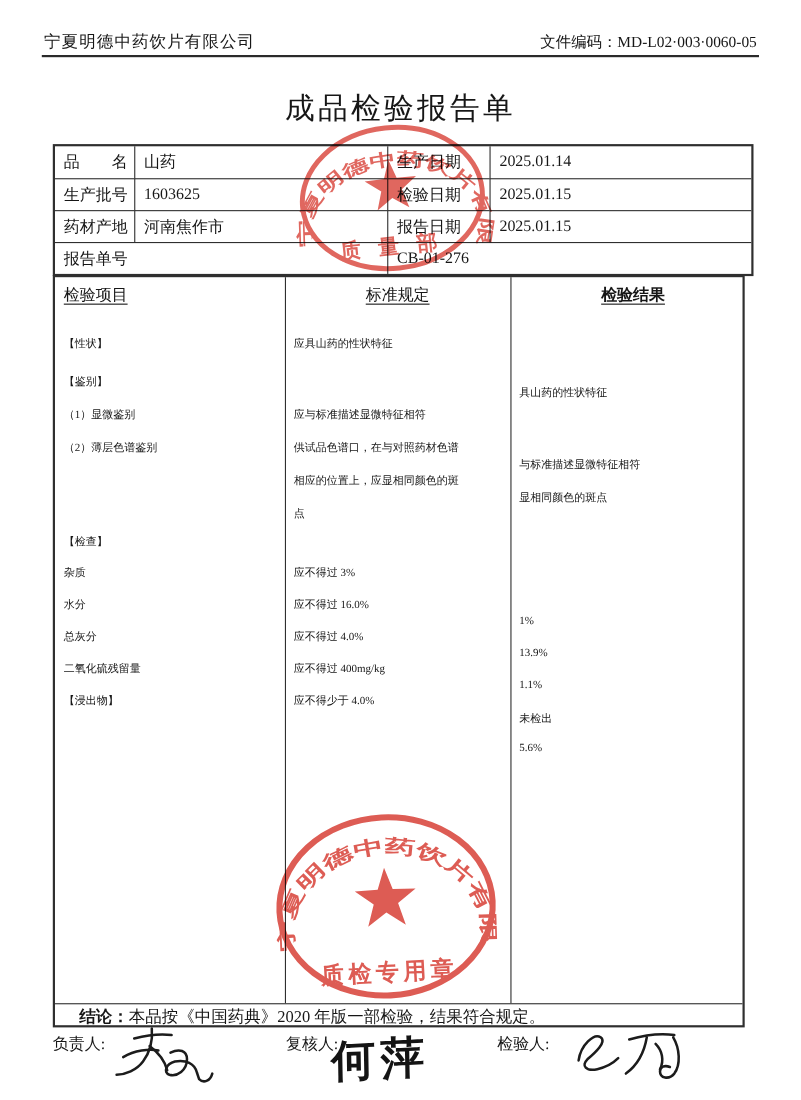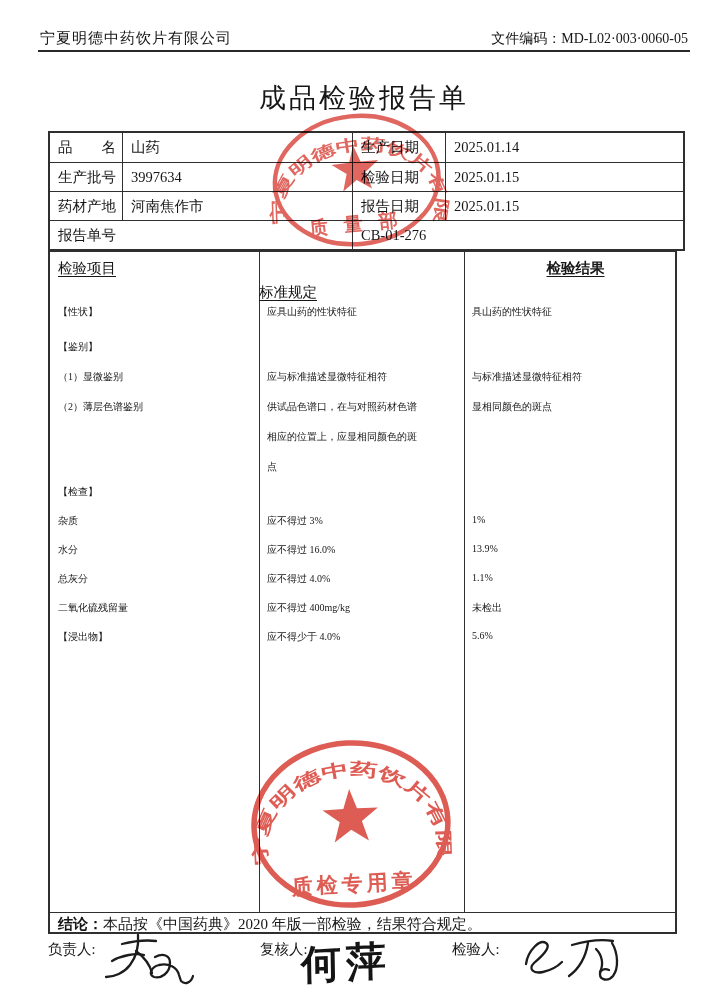--- a/index.html
+++ b/index.html
@@ -22,27 +22,27 @@
   .span2a { grid-column:1 / 3; }
   .span2b { grid-column:3 / 5; }
 
   
   .insp { position:absolute; left:48px; top:250px; width:629px; height:684px; border:2px solid #2f2f2f; }
   .insp .v1 { position:absolute; left:209px; top:0; height:660px; border-left:1.5px solid #2f2f2f; }
   .insp .v2 { position:absolute; left:414px; top:0; height:660px; border-left:1.5px solid #2f2f2f; }
   .insp .hdiv { position:absolute; left:0; right:0; top:660px; border-top:1.5px solid #2f2f2f; }
   .insp .colhead { position:absolute; top:7px; font-size:14.5px; text-decoration:underline; text-underline-offset:3px; }
   .insp .h1 { left:8px; }
-  .insp .h2 { left:209px; width:205px; text-align:left;margin-top:24px; }
+  .insp .h2 { left:209px; width:205px; text-align:center; }
   .insp .h3 { left:414px; width:223px; text-align:center;font-weight:bold; }
   .line { position:absolute; font-size:10px; white-space:nowrap;text-align:center; }
   .c1 { left:8px; }
   .c2 { left:217px; }
-  .c3 { left:422px; }
-  .concl { position:absolute; left:0; right:0; top:660px; height:24px; display:flex; align-items:center; padding-left:8px; font-size:15px; white-space:nowrap; }
+  .c3 { left:422px;margin-top:45px; }
+  .concl { position:absolute; left:0; right:0; top:660px; height:24px; display:flex; align-items:center; padding-left:22px; font-size:15px; white-space:nowrap; }
   .concl .b { font-weight:700; }
 
   
   .sig-label { position:absolute; top:940px; font-size:14.5px; }
   .sig-svg { position:absolute; }
   .sig-stroke { fill:none; stroke:#1c1c1c; stroke-width:2.3; stroke-linecap:round; stroke-linejoin:round; }
   .sig-name { font-size:40px; fill:#141414; font-weight:600; letter-spacing:5px; }
 
   
   .stamp { position:absolute; mix-blend-mode:multiply; }
@@ -63,21 +63,21 @@
 
   <div class="doc-title">成品检验报告单</div>
 
   <div class="info-table">
     <div class="cell">品　　名</div>
     <div class="cell bl">山药</div>
     <div class="cell bl">生产日期</div>
     <div class="cell bl">2025.01.14</div>
 
     <div class="cell bt">生产批号</div>
-    <div class="cell bl bt">3997634</div>
+    <div class="cell bl bt">1603625</div>
     <div class="cell bl bt">检验日期</div>
     <div class="cell bl bt">2025.01.15</div>
 
     <div class="cell bt">药材产地</div>
     <div class="cell bl bt">河南焦作市</div>
     <div class="cell bl bt">报告日期</div>
     <div class="cell bl bt">2025.01.15</div>
 
     <div class="cell bt span2a">报告单号</div>
     <div class="cell bl bt span2b">CB-01-276</div>

